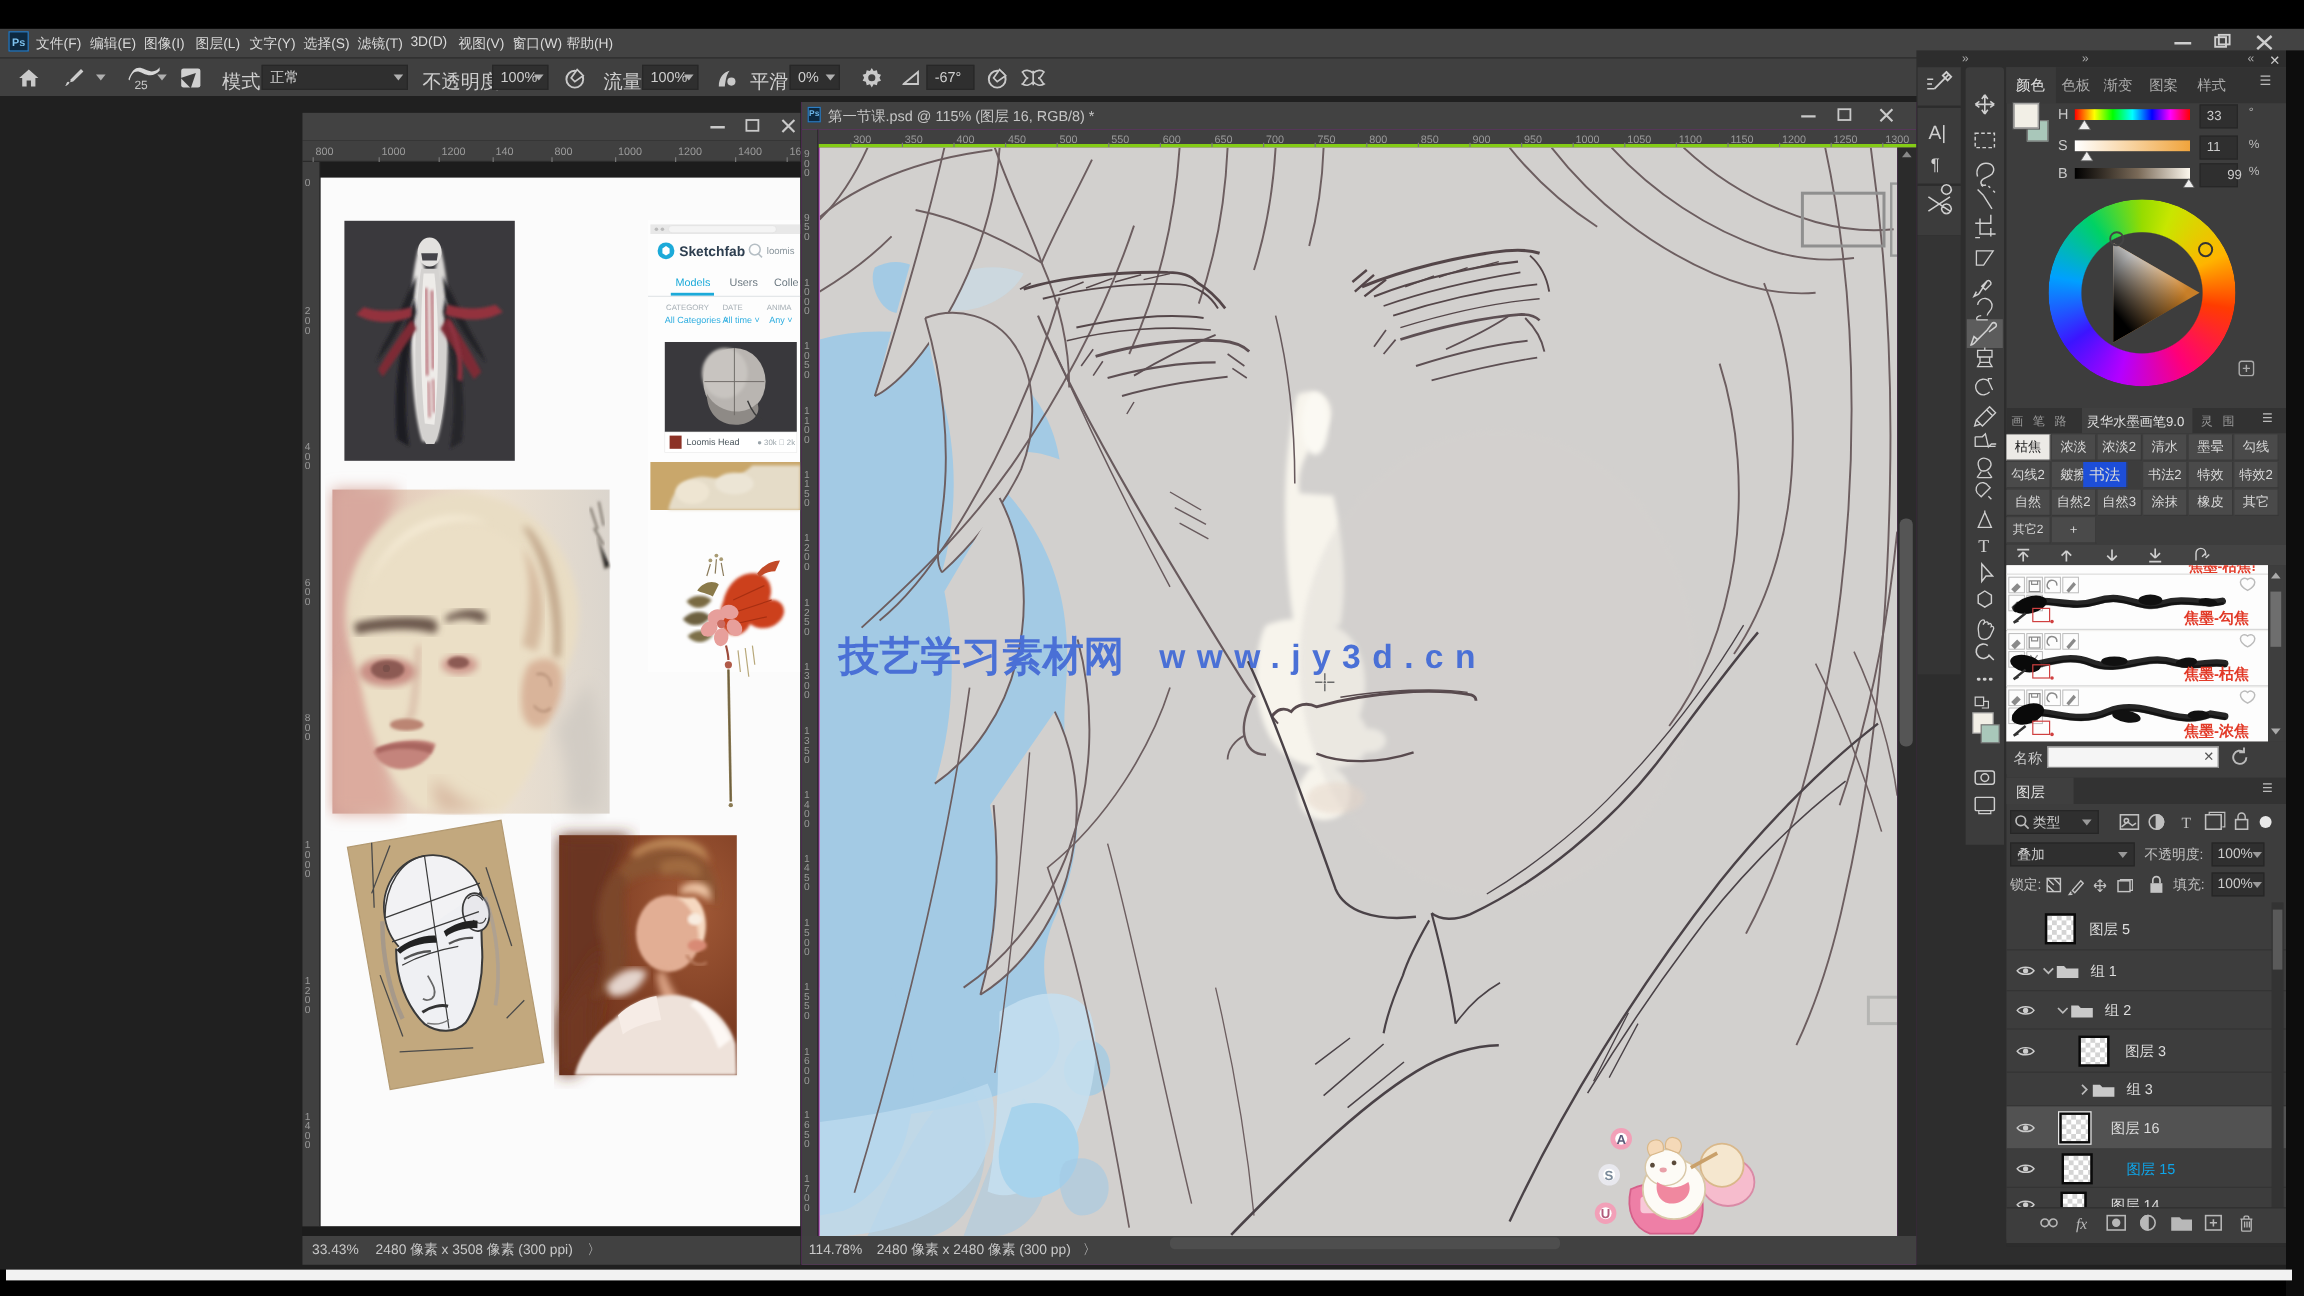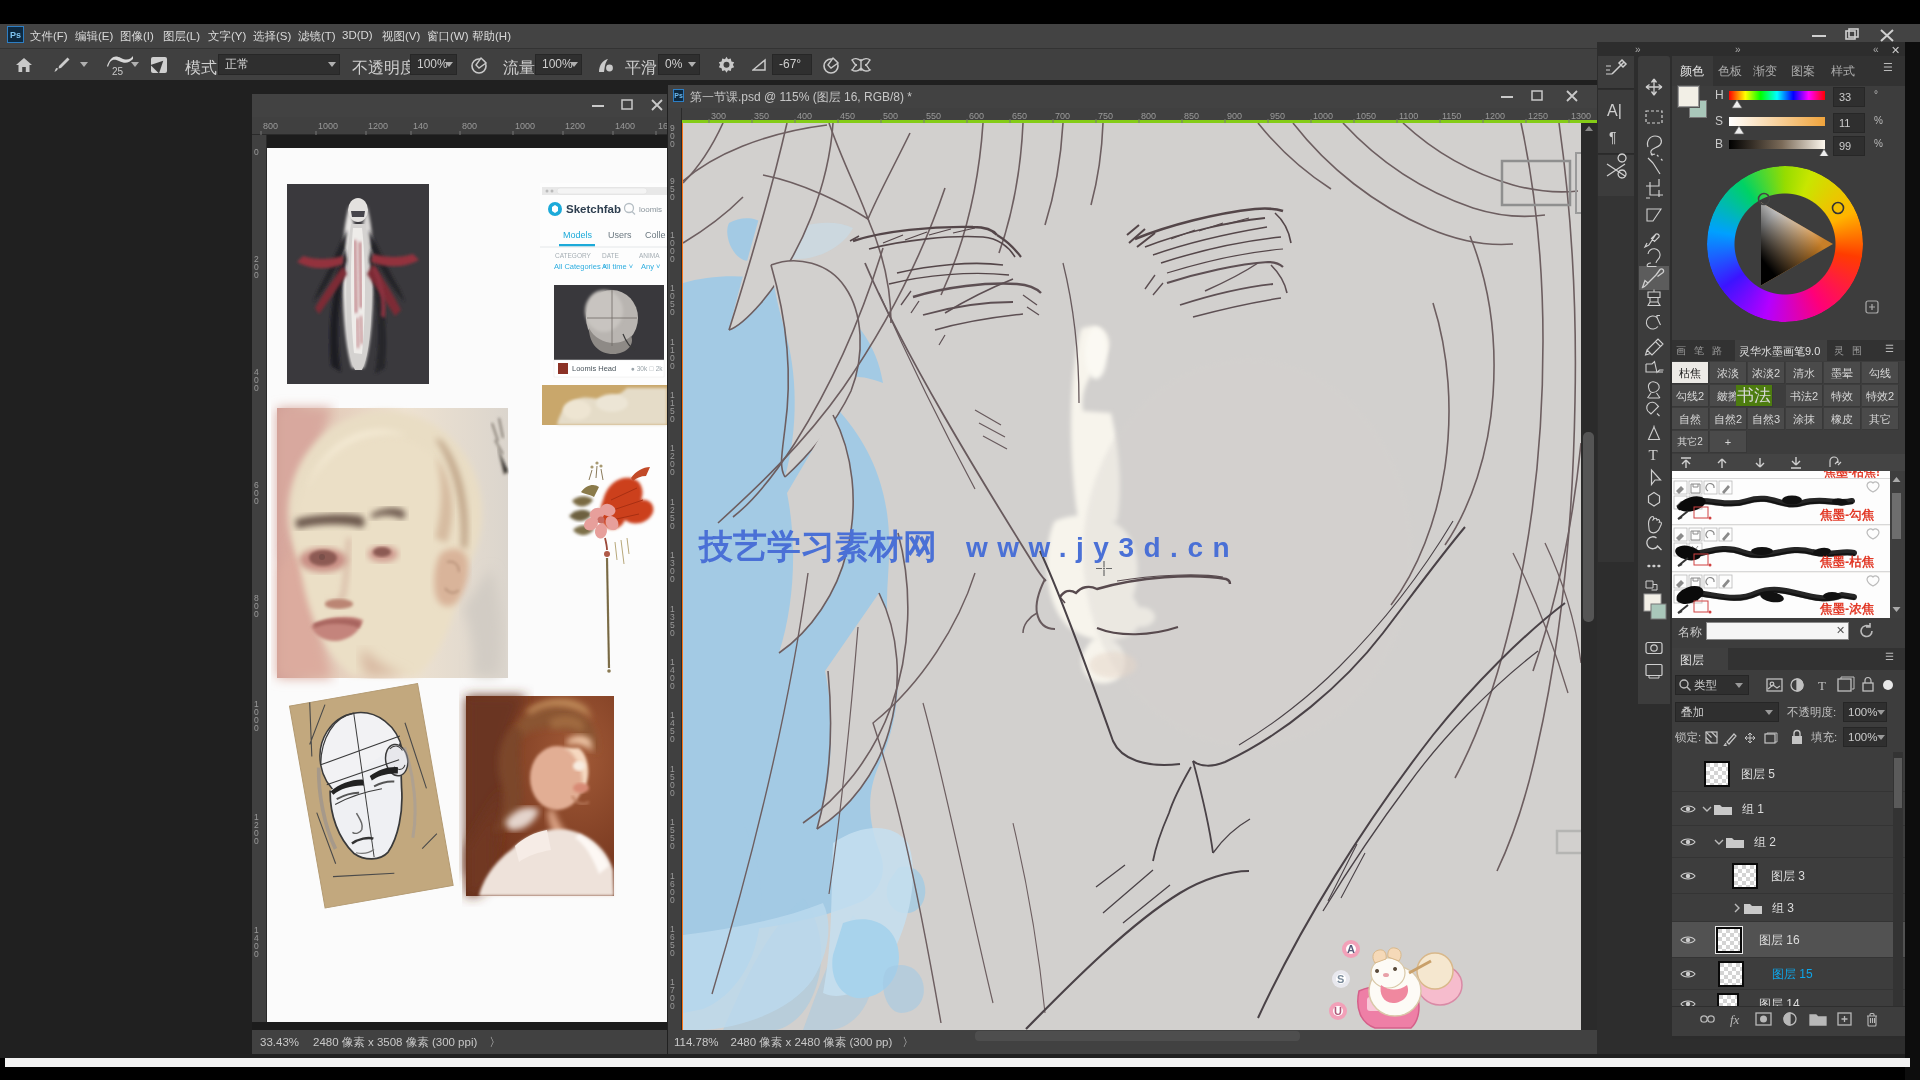--- a/index.html
+++ b/index.html
@@ -23,21 +23,21 @@
 
 #leftwin { position:absolute; left:252px; top:14px; width:415px; height:960px; background:#1c1c1c; }
 #lw-title { position:absolute; left:0; top:0; width:415px; height:23px; background:#424242; }
 #lw-hruler { position:absolute; left:0; top:23px; width:415px; height:18px; background:#404040; border-bottom:1px solid #2a2a2a; }
 #lw-vruler { position:absolute; left:0; top:41px; width:15px; height:887px; background:#404040; border-right:1px solid #2a2a2a; }
 #lw-canvasarea { position:absolute; left:15px; top:41px; width:400px; height:887px; background:#1c1c1c; overflow:hidden; }
 #lw-page { position:absolute; left:0; top:13px; width:400px; height:874px; background:#fbfbfb; }
 #lw-status { position:absolute; left:0; top:936px; width:415px; height:24px; background:#414141; color:#c9c9c9; font-size:11.5px; line-height:24px; }
 
 
-#mainwin { position:absolute; left:668px; top:5px; width:929px; height:969px; background:#f97316; }
+#mainwin { position:absolute; left:668px; top:5px; width:929px; height:969px; background:#a21caf; }
 #mw-title { position:absolute; left:0; top:0; width:929px; height:23px; background:#424242; }
 #mw-hruler { position:absolute; left:14px; top:23px; width:915px; height:15px; background:#404040; border-bottom:3px solid #84cc16; }
 #mw-vruler { position:absolute; left:0; top:23px; width:14px; height:922px; background:#404040; border-right:1px solid #2a2a2a; }
 #mw-canvas { position:absolute; left:15px; top:38px; width:898px; height:907px; background:#d2d0ce; overflow:hidden; }
 #mw-vscroll { position:absolute; left:913px; top:38px; width:16px; height:907px; background:#2b2b2b; }
 #mw-status { position:absolute; left:0; top:945px; width:929px; height:24px; background:#414141; color:#c9c9c9; font-size:11.5px; line-height:24px; }
 
 
 #paneldock { position:absolute; left:1597px; top:-38px; width:308px; height:1012px; background:#2d2d2d; }
 #blackedge { position:absolute; left:1905px; top:-38px; width:15px; height:1096px; background:#0d0d0d; }
@@ -764,21 +764,21 @@
 <div class="abs" style="left:92px;top:58px;width:18px;height:18px;background:#a9c7ba;border:1px solid #777"></div>
 <div class="abs" style="left:81px;top:44px;width:21px;height:21px;background:#f2efe6;border:1px solid #999;box-shadow:0 0 0 1px #555"></div>
 <div class="abs" style="left:118px;top:46px;font-size:12px;color:#c9c9c9">H</div>
 <div class="abs" style="left:118px;top:72px;font-size:12px;color:#c9c9c9">S</div>
 <div class="abs" style="left:118px;top:95px;font-size:12px;color:#c9c9c9">B</div>
 <div class="abs" style="left:132px;top:49px;width:96px;height:9px;background:linear-gradient(to right,#f00,#ff0 17%,#0f0 33%,#0ff 50%,#00f 67%,#f0f 83%,#f00)"></div>
 <div class="abs" style="left:132px;top:75px;width:96px;height:9px;background:linear-gradient(to right,#fff,#f0a43c)"></div>
 <div class="abs" style="left:132px;top:98px;width:96px;height:9px;background:linear-gradient(to right,#000,#7a6a58 55%,#fdf8ee)"></div>
 <div class="abs" style="left:236px;top:45px;width:32px;height:20px;background:#2f2f2f;border:1px solid #272727;color:#ccc;font-size:11px;line-height:19px;padding-left:5px">33</div>
 <div class="abs" style="left:236px;top:71px;width:32px;height:20px;background:#2f2f2f;border:1px solid #272727;color:#ccc;font-size:11px;line-height:19px;padding-left:5px">11</div>
-<div class="abs" style="left:236px;top:94px;width:32px;height:20px;background:#2f2f2f;border:1px solid #272727;color:#ccc;font-size:11px;line-height:19px;padding-left:5px">99</div>
+<div class="abs" style="left:236px;top:94px;width:32px;height:20px;background:#2f2f2f;border:1px solid #272727;color:#ccc;font-size:11px;line-height:19px;padding-left:22px">99</div>
 <div class="abs" style="left:277px;top:47px;font-size:10px;color:#bbb">°</div>
 <div class="abs" style="left:277px;top:73px;font-size:10px;color:#bbb">%</div>
 <div class="abs" style="left:277px;top:96px;font-size:10px;color:#bbb">%</div>
 <svg class="abs" style="left:130px;top:44px" width="150" height="70" viewBox="0 0 150 70">
  <path d="M10 15 l5 8 h-10 Z M12 41 l5 8 h-10 Z M97 64 l5 8 h-10 Z" fill="#eee" stroke="#666" stroke-width="0.7" transform="translate(0,-1)"></path>
 </svg>
 <div class="abs" style="left:110px;top:124px;width:156px;height:156px;border-radius:50%;background:conic-gradient(from 20deg,#c8e600,#ffb400 45deg,#ff3c00 80deg,#ff0078 130deg,#b400ff 175deg,#3c14ff 215deg,#00a0ff 260deg,#00d264 305deg,#96dc00 340deg,#c8e600);-webkit-mask:radial-gradient(circle,transparent 50px,#000 51px)"></div>
 <svg class="abs" style="left:110px;top:124px" width="156" height="156" viewBox="0 0 156 156">
  <defs>
   <linearGradient id="triW" x1="0.07" y1="0.25" x2="0.6" y2="0.75">
@@ -813,21 +813,21 @@
 <div class="abs" style="left:288px;top:301px;font-size:10px;color:#bbb">☰</div>
 <div id="brushgrid" class="abs" style="left:75px;top:320px;width:228px;height:92px">
           <div class="abs" style="left:0px;top:0px;width:37px;height:22px;background:#eceae6;color:#222;font-size:11px;text-align:center;line-height:22px;border-right:1px solid #383838;border-bottom:1px solid #383838">枯焦</div>
 <div class="abs" style="left:38px;top:0px;width:37px;height:22px;background:#4a4a4a;color:#d8d8d8;font-size:11px;text-align:center;line-height:22px;border-right:1px solid #383838;border-bottom:1px solid #383838">浓淡</div>
 <div class="abs" style="left:76px;top:0px;width:37px;height:22px;background:#4a4a4a;color:#d8d8d8;font-size:11px;text-align:center;line-height:22px;border-right:1px solid #383838;border-bottom:1px solid #383838">浓淡2</div>
 <div class="abs" style="left:114px;top:0px;width:37px;height:22px;background:#4a4a4a;color:#d8d8d8;font-size:11px;text-align:center;line-height:22px;border-right:1px solid #383838;border-bottom:1px solid #383838">清水</div>
 <div class="abs" style="left:152px;top:0px;width:37px;height:22px;background:#4a4a4a;color:#d8d8d8;font-size:11px;text-align:center;line-height:22px;border-right:1px solid #383838;border-bottom:1px solid #383838">墨晕</div>
 <div class="abs" style="left:190px;top:0px;width:37px;height:22px;background:#4a4a4a;color:#d8d8d8;font-size:11px;text-align:center;line-height:22px;border-right:1px solid #383838;border-bottom:1px solid #383838">勾线</div>
 <div class="abs" style="left:0px;top:23px;width:37px;height:22px;background:#4a4a4a;color:#d8d8d8;font-size:11px;text-align:center;line-height:22px;border-right:1px solid #383838;border-bottom:1px solid #383838">勾线2</div>
 <div class="abs" style="left:38px;top:23px;width:37px;height:22px;background:#4a4a4a;color:#d8d8d8;font-size:11px;text-align:center;line-height:22px;border-right:1px solid #383838;border-bottom:1px solid #383838">皴擦</div>
-<div class="abs" style="left:64px;top:23px;width:37px;height:22px;background:#4d7c0f;color:#d8d8d8;font-size:17px;text-align:center;line-height:22px;border-right:1px solid #383838;border-bottom:1px solid #383838">书法</div>
+<div class="abs" style="left:64px;top:23px;width:37px;height:22px;background:#1d4ed8;color:#d8d8d8;font-size:13px;text-align:center;line-height:22px;border-right:1px solid #383838;border-bottom:1px solid #383838">书法</div>
 <div class="abs" style="left:114px;top:23px;width:37px;height:22px;background:#4a4a4a;color:#d8d8d8;font-size:11px;text-align:center;line-height:22px;border-right:1px solid #383838;border-bottom:1px solid #383838">书法2</div>
 <div class="abs" style="left:152px;top:23px;width:37px;height:22px;background:#4a4a4a;color:#d8d8d8;font-size:11px;text-align:center;line-height:22px;border-right:1px solid #383838;border-bottom:1px solid #383838">特效</div>
 <div class="abs" style="left:190px;top:23px;width:37px;height:22px;background:#4a4a4a;color:#d8d8d8;font-size:11px;text-align:center;line-height:22px;border-right:1px solid #383838;border-bottom:1px solid #383838">特效2</div>
 <div class="abs" style="left:0px;top:46px;width:37px;height:22px;background:#4a4a4a;color:#d8d8d8;font-size:11px;text-align:center;line-height:22px;border-right:1px solid #383838;border-bottom:1px solid #383838">自然</div>
 <div class="abs" style="left:38px;top:46px;width:37px;height:22px;background:#4a4a4a;color:#d8d8d8;font-size:11px;text-align:center;line-height:22px;border-right:1px solid #383838;border-bottom:1px solid #383838">自然2</div>
 <div class="abs" style="left:76px;top:46px;width:37px;height:22px;background:#4a4a4a;color:#d8d8d8;font-size:11px;text-align:center;line-height:22px;border-right:1px solid #383838;border-bottom:1px solid #383838">自然3</div>
 <div class="abs" style="left:114px;top:46px;width:37px;height:22px;background:#4a4a4a;color:#d8d8d8;font-size:11px;text-align:center;line-height:22px;border-right:1px solid #383838;border-bottom:1px solid #383838">涂抹</div>
 <div class="abs" style="left:152px;top:46px;width:37px;height:22px;background:#4a4a4a;color:#d8d8d8;font-size:11px;text-align:center;line-height:22px;border-right:1px solid #383838;border-bottom:1px solid #383838">橡皮</div>
 <div class="abs" style="left:190px;top:46px;width:37px;height:22px;background:#4a4a4a;color:#d8d8d8;font-size:11px;text-align:center;line-height:22px;border-right:1px solid #383838;border-bottom:1px solid #383838">其它</div>
 <div class="abs" style="left:0px;top:69px;width:37px;height:22px;background:#4a4a4a;color:#d8d8d8;font-size:10px;text-align:center;line-height:22px;border-right:1px solid #383838;border-bottom:1px solid #383838">其它2</div>

